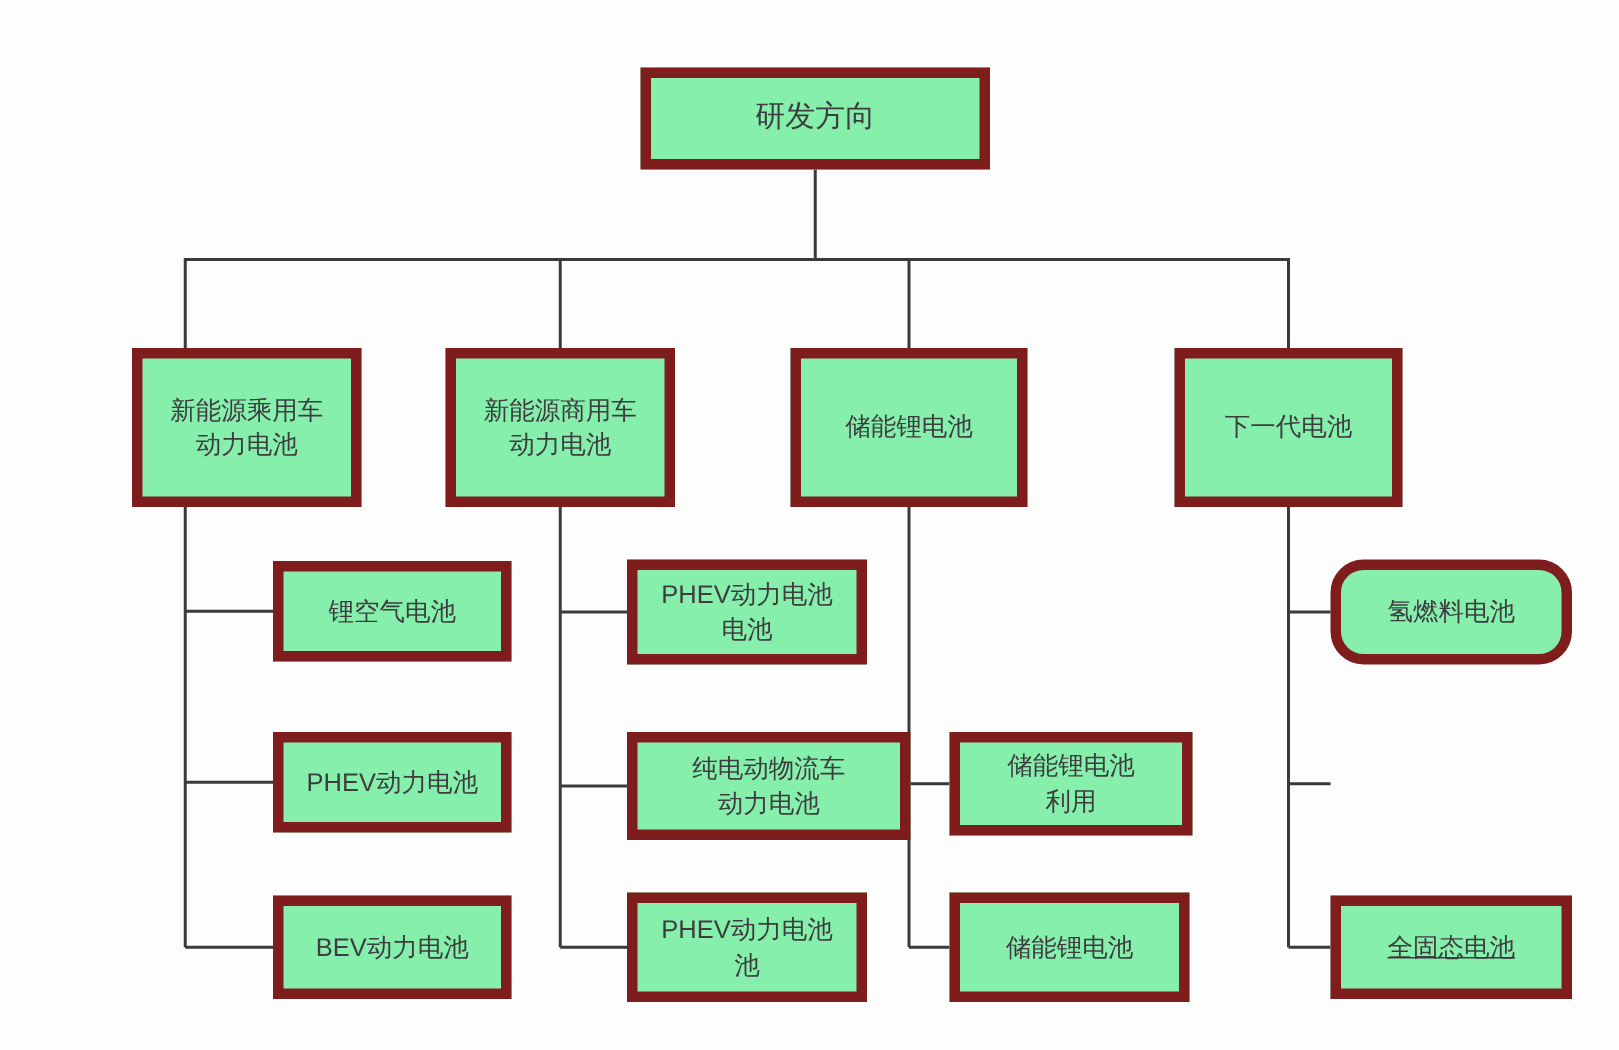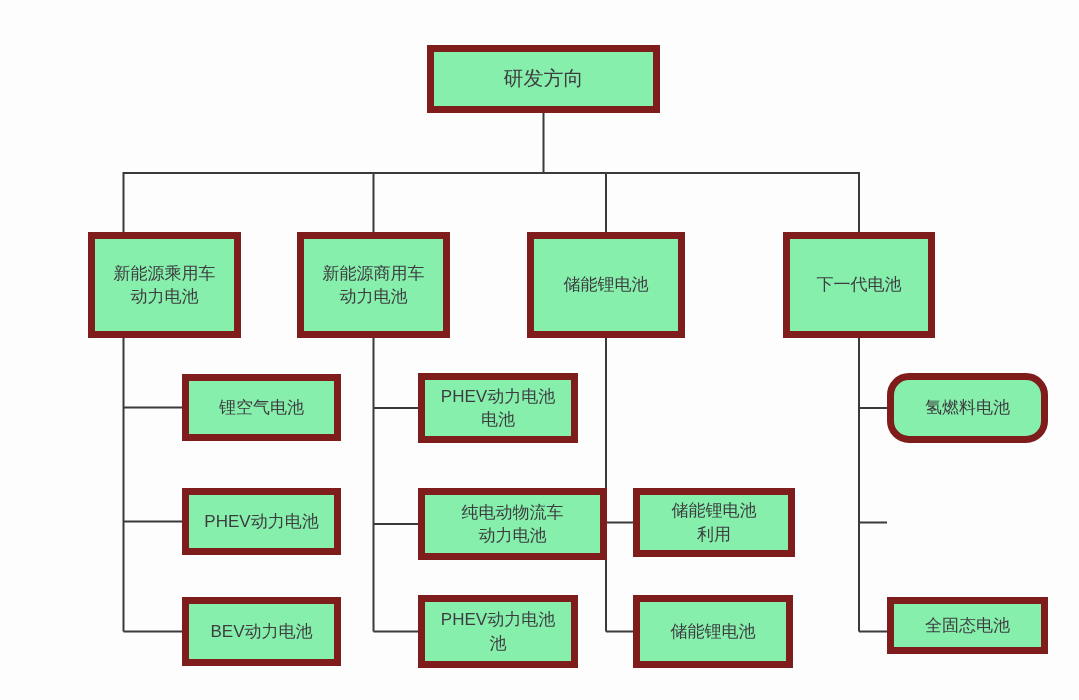--- a/index.html
+++ b/index.html
@@ -48,21 +48,21 @@
 
   .node.l21   { left: 418px; top: 373px; width: 160px; height: 70px; }
   .node.l22   { left: 418px; top: 488px; width: 189px; height: 72px; }
   .node.l23   { left: 418px; top: 595px; width: 160px; height: 73px; }
 
   .node.l31   { left: 633px; top: 488px; width: 162px; height: 69px; }
   .node.l32   { left: 633px; top: 595px; width: 160px; height: 73px; }
 
   .node.l41   { left: 887px; top: 373px; width: 161px; height: 70px; border-radius: 22px; }
   .node.l42   { left: 887px; top: 488px; width: 161px; height: 69px; }
-  .node.l43   { left: 887px; top: 597px; width: 161px; height: 57px; }
+  .node.l43   { left: 887px; top: 597px; width: 161px; height: 69px; text-decoration: underline; }
 </style>
 </head>
 <body>
 
 <div class="canvas">
 
   <svg class="connectors" width="1079" height="700" viewBox="0 0 1079 700" xmlns="http://www.w3.org/2000/svg">
     <path fill="none" stroke="#3a3a3c" stroke-width="2" d="
       M543.5 113 L543.5 173
       M123.5 173 L859 173

